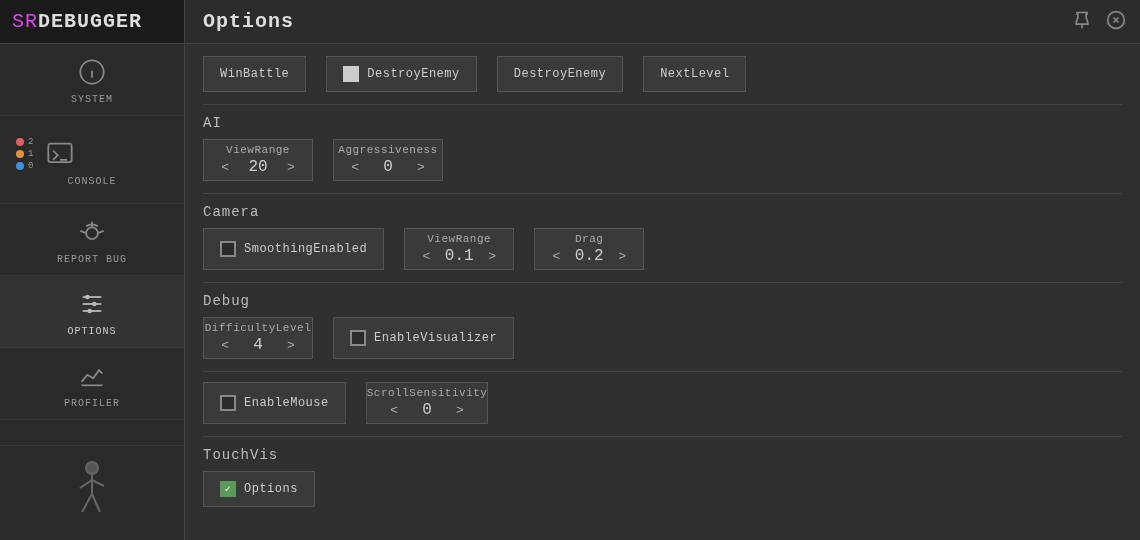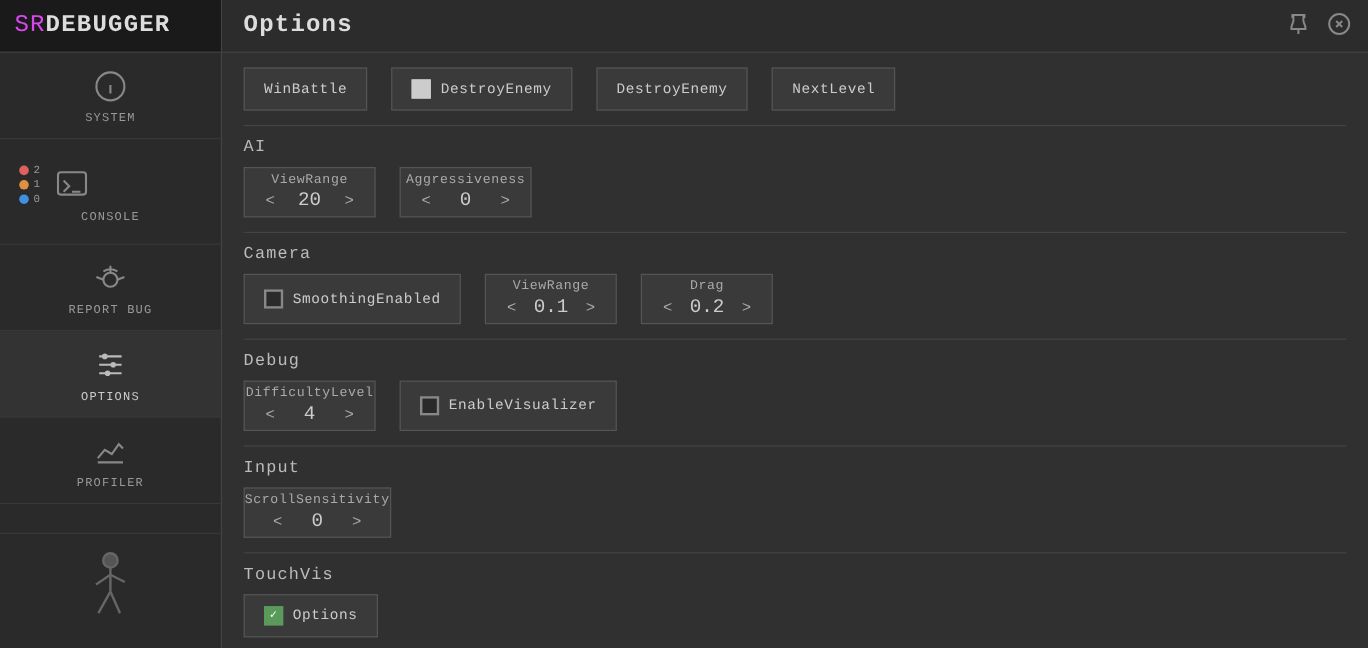--- a/index.html
+++ b/index.html
@@ -452,22 +452,25 @@
         </div>
         <button class="btn checkbox-btn">
           <div class="checkbox-box"></div>
           <span>EnableVisualizer</span>
         </button>
       </div>
       <hr class="section-divider">
     </div>
 
     <div>
-      <div class="section-title">Input</div>
-      <div class="section-row">
+      <div class="section-row">
+        <button class="btn checkbox-btn">
+          <div class="checkbox-box"></div>
+          <span>EnableMouse</span>
+        </button>
         <div class="stepper">
           <div class="stepper-label">ScrollSensitivity</div>
           <div class="stepper-row">
             <span class="stepper-arrow">&lt;</span>
             <span class="stepper-value">0</span>
             <span class="stepper-arrow">&gt;</span>
           </div>
         </div>
       </div>
       <hr class="section-divider">

